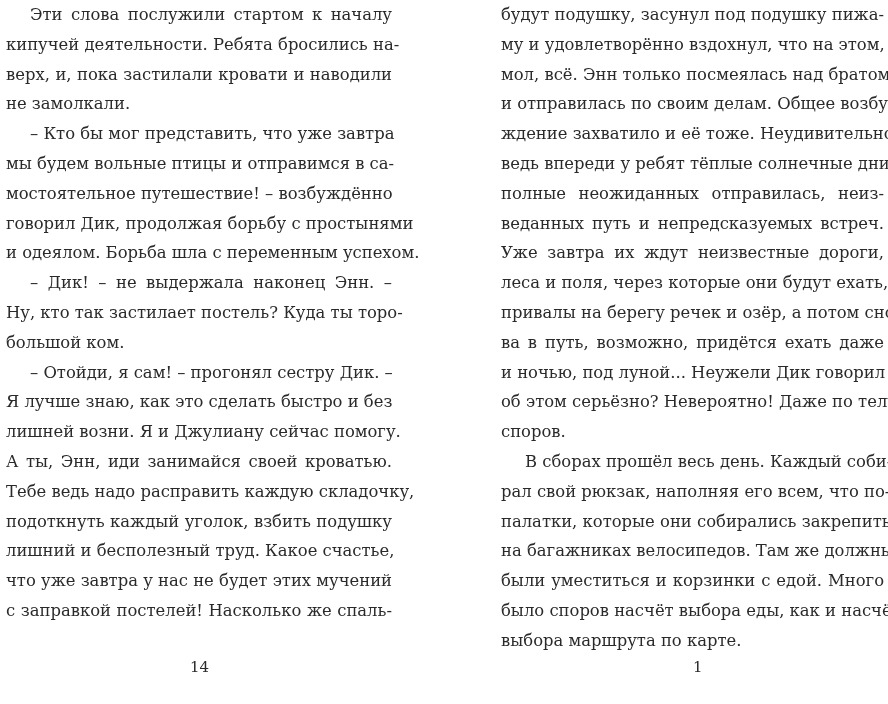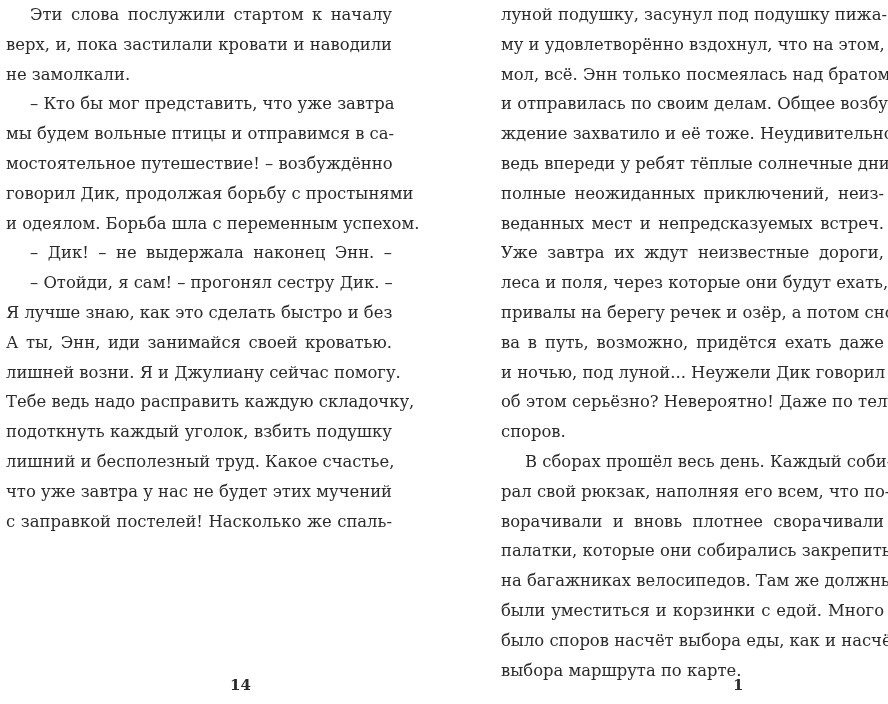--- a/index.html
+++ b/index.html
@@ -14,74 +14,76 @@
   .page-left { left: 6px; width: 386px; }
   .page-right { left: 501px; width: 383px; }
   .line {
     display: block; white-space: nowrap; height: 29.8px;
     text-align: justify; text-align-last: justify;
   }
   .line.last { text-align-last: left; }
   .line.indent { padding-left: 24px; }
   .text-wrap { padding-top: 0px; }
   .page-number {
-    position: absolute; top: 676px;
+    position: absolute; top: 658px;
     font-family: "DejaVu Serif", "Liberation Serif", serif;
-    font-size: 15px; color: #2a2a2a; font-weight: bold; margin-left: 40px;
+    font-size: 15px; color: #2a2a2a; font-weight: normal;
   }
   .pn-left { left: 190px; }
   .pn-right { left: 693px; }
 </style>
 </head>
 <body>
 
 <div class="page page-left">
   <div class="text-wrap" id="left-lines">
       <span class="line indent">Эти слова послужили стартом к началу</span>
+      <span class="line">кипучей деятельности. Ребята бросились на-</span>
       <span class="line">верх, и, пока застилали кровати и наводили</span>
       <span class="line last">не замолкали.</span>
       <span class="line indent">– Кто бы мог представить, что уже завтра</span>
       <span class="line">мы будем вольные птицы и отправимся в са-</span>
       <span class="line">мостоятельное путешествие! – возбуждённо</span>
       <span class="line">говорил Дик, продолжая борьбу с простынями</span>
       <span class="line last">и одеялом. Борьба шла с переменным успехом.</span>
       <span class="line indent">– Дик! – не выдержала наконец Энн. –</span>
+      <span class="line">Ну, кто так застилает постель? Куда ты торо-</span>
+      <span class="line last">большой ком.</span>
       <span class="line indent">– Отойди, я сам! – прогонял сестру Дик. –</span>
       <span class="line">Я лучше знаю, как это сделать быстро и без</span>
+      <span class="line">лишней возни. Я и Джулиану сейчас помогу.</span>
       <span class="line">А ты, Энн, иди занимайся своей кроватью.</span>
-      <span class="line">лишней возни. Я и Джулиану сейчас помогу.</span>
       <span class="line">Тебе ведь надо расправить каждую складочку,</span>
       <span class="line">подоткнуть каждый уголок, взбить подушку</span>
       <span class="line">лишний и бесполезный труд. Какое счастье,</span>
       <span class="line">что уже завтра у нас не будет этих мучений</span>
       <span class="line">с заправкой постелей! Насколько же спаль-</span>
     </div>
 </div>
 <div class="page-number pn-left">14</div>
 
 <div class="page page-right">
   <div class="text-wrap" id="right-lines">
-      <span class="line">луной подушку, засунул под подушку пижа-</span>
+      <span class="line">будут подушку, засунул под подушку пижа-</span>
       <span class="line">му и удовлетворённо вздохнул, что на этом,</span>
       <span class="line">мол, всё. Энн только посмеялась над братом</span>
       <span class="line">и отправилась по своим делам. Общее возбу-</span>
       <span class="line">ждение захватило и её тоже. Неудивительно,</span>
       <span class="line">ведь впереди у ребят тёплые солнечные дни,</span>
-      <span class="line">полные неожиданных приключений, неиз-</span>
-      <span class="line">веданных мест и непредсказуемых встреч.</span>
+      <span class="line">полные неожиданных отправилась, неиз-</span>
+      <span class="line">веданных путь и непредсказуемых встреч.</span>
       <span class="line">Уже завтра их ждут неизвестные дороги,</span>
       <span class="line">леса и поля, через которые они будут ехать,</span>
       <span class="line">привалы на берегу речек и озёр, а потом сно-</span>
       <span class="line">ва в путь, возможно, придётся ехать даже</span>
       <span class="line">и ночью, под луной... Неужели Дик говорил</span>
       <span class="line">об этом серьёзно? Невероятно! Даже по телу</span>
       <span class="line last">споров.</span>
       <span class="line indent">В сборах прошёл весь день. Каждый соби-</span>
       <span class="line">рал свой рюкзак, наполняя его всем, что по-</span>
-      <span class="line">ворачивали и вновь плотнее сворачивали</span>
       <span class="line">палатки, которые они собирались закрепить</span>
       <span class="line">на багажниках велосипедов. Там же должны</span>
       <span class="line">были уместиться и корзинки с едой. Много</span>
       <span class="line">было споров насчёт выбора еды, как и насчёт</span>
       <span class="line last">выбора маршрута по карте.</span>
     </div>
 </div>
 <div class="page-number pn-right">1</div>
 
 </body></html>

